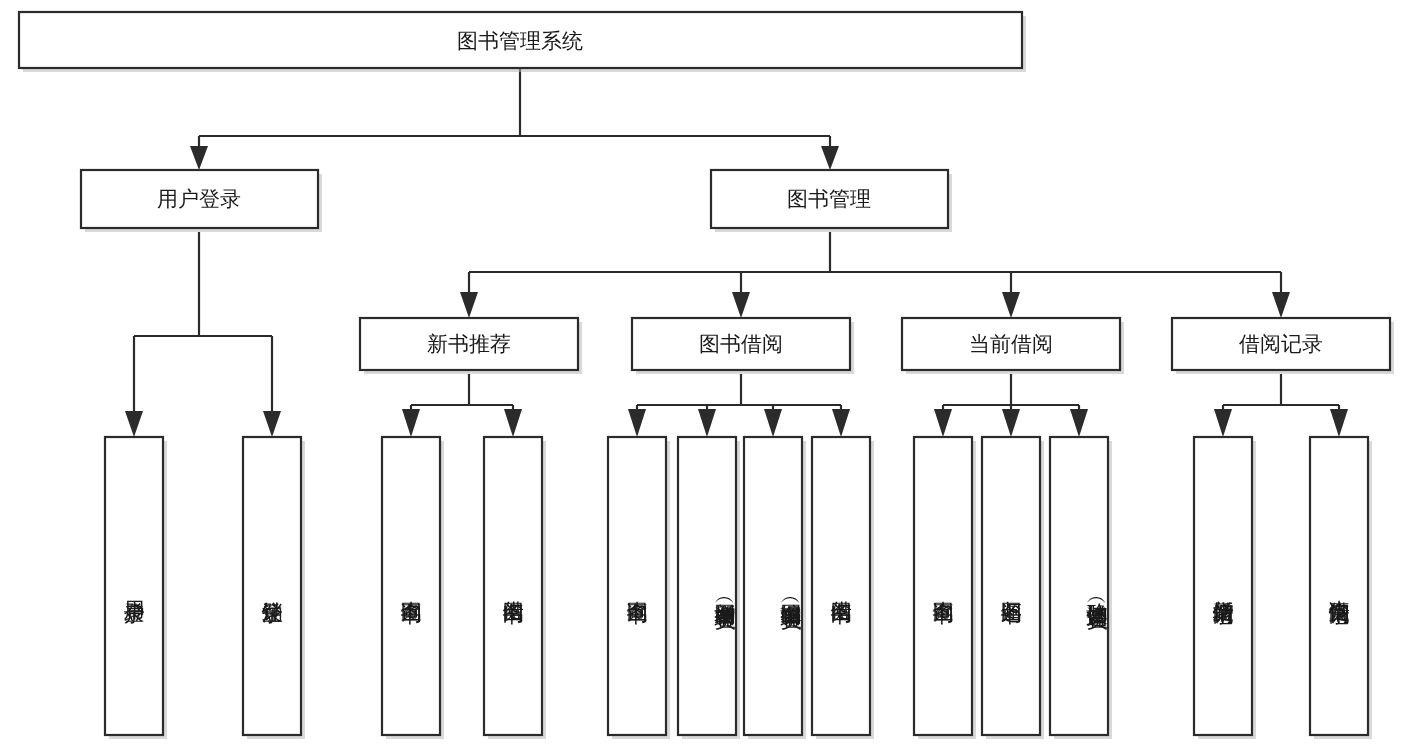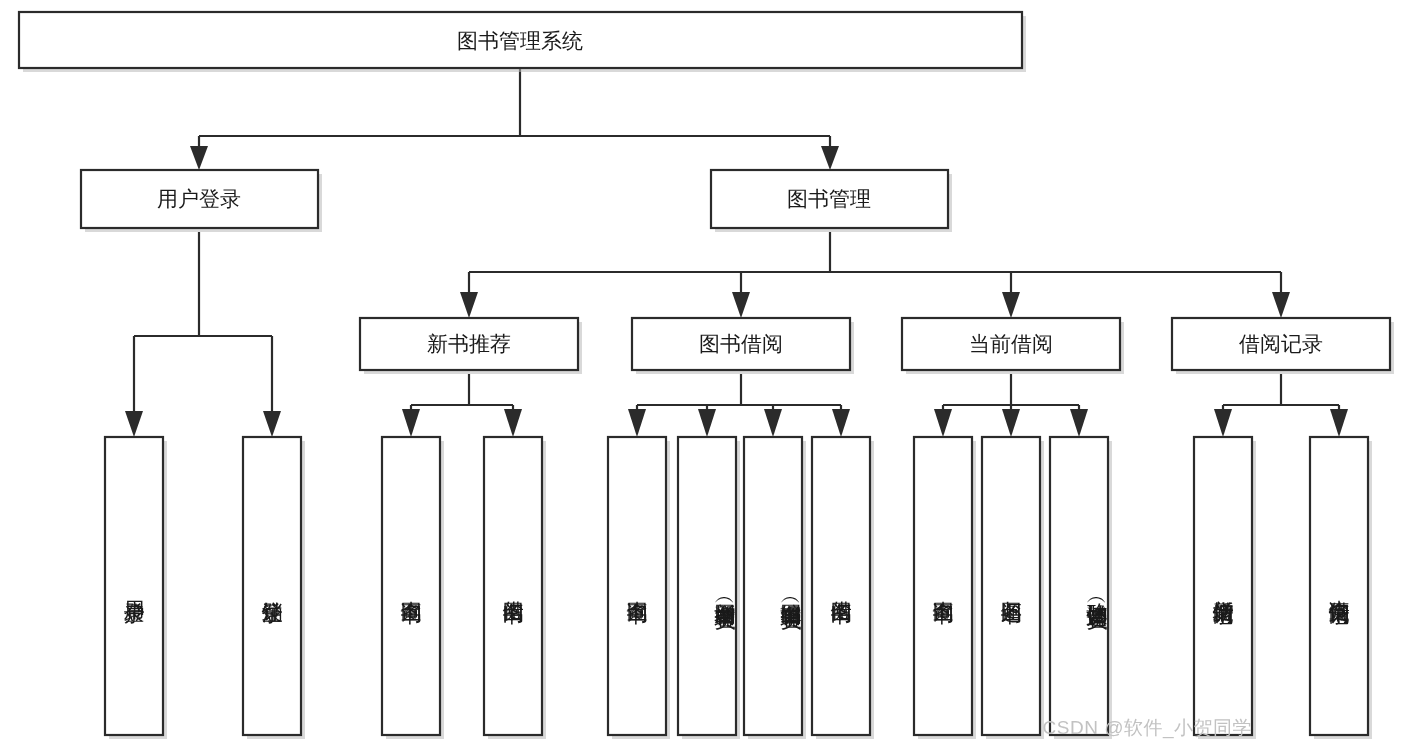--- a/index.html
+++ b/index.html
@@ -269,14 +269,13 @@
   <div class="leaf-label" style="left:744px; top:437px; width:58px; height:298px; align-items:flex-start; padding-top:8px; box-sizing:border-box;">编辑图书（管理员）</div>
   <div class="leaf-label" style="left:812px; top:437px; width:58px; height:298px;">借阅图书</div>
 
   <div class="leaf-label" style="left:914px; top:437px; width:58px; height:298px;">查询图书</div>
   <div class="leaf-label" style="left:982px; top:437px; width:58px; height:298px;">归还图书</div>
   <div class="leaf-label" style="left:1050px; top:437px; width:58px; height:298px; align-items:flex-start; padding-top:8px; box-sizing:border-box;">确认归还（管理员）</div>
 
   <div class="leaf-label" style="left:1194px; top:437px; width:58px; height:298px;">新增借阅记录</div>
   <div class="leaf-label" style="left:1310px; top:437px; width:58px; height:298px;">查询借阅记录</div>
 
-  <div class="watermark">CSDN @软件_小贺同学</div>
 </div>
 
 </body></html>

